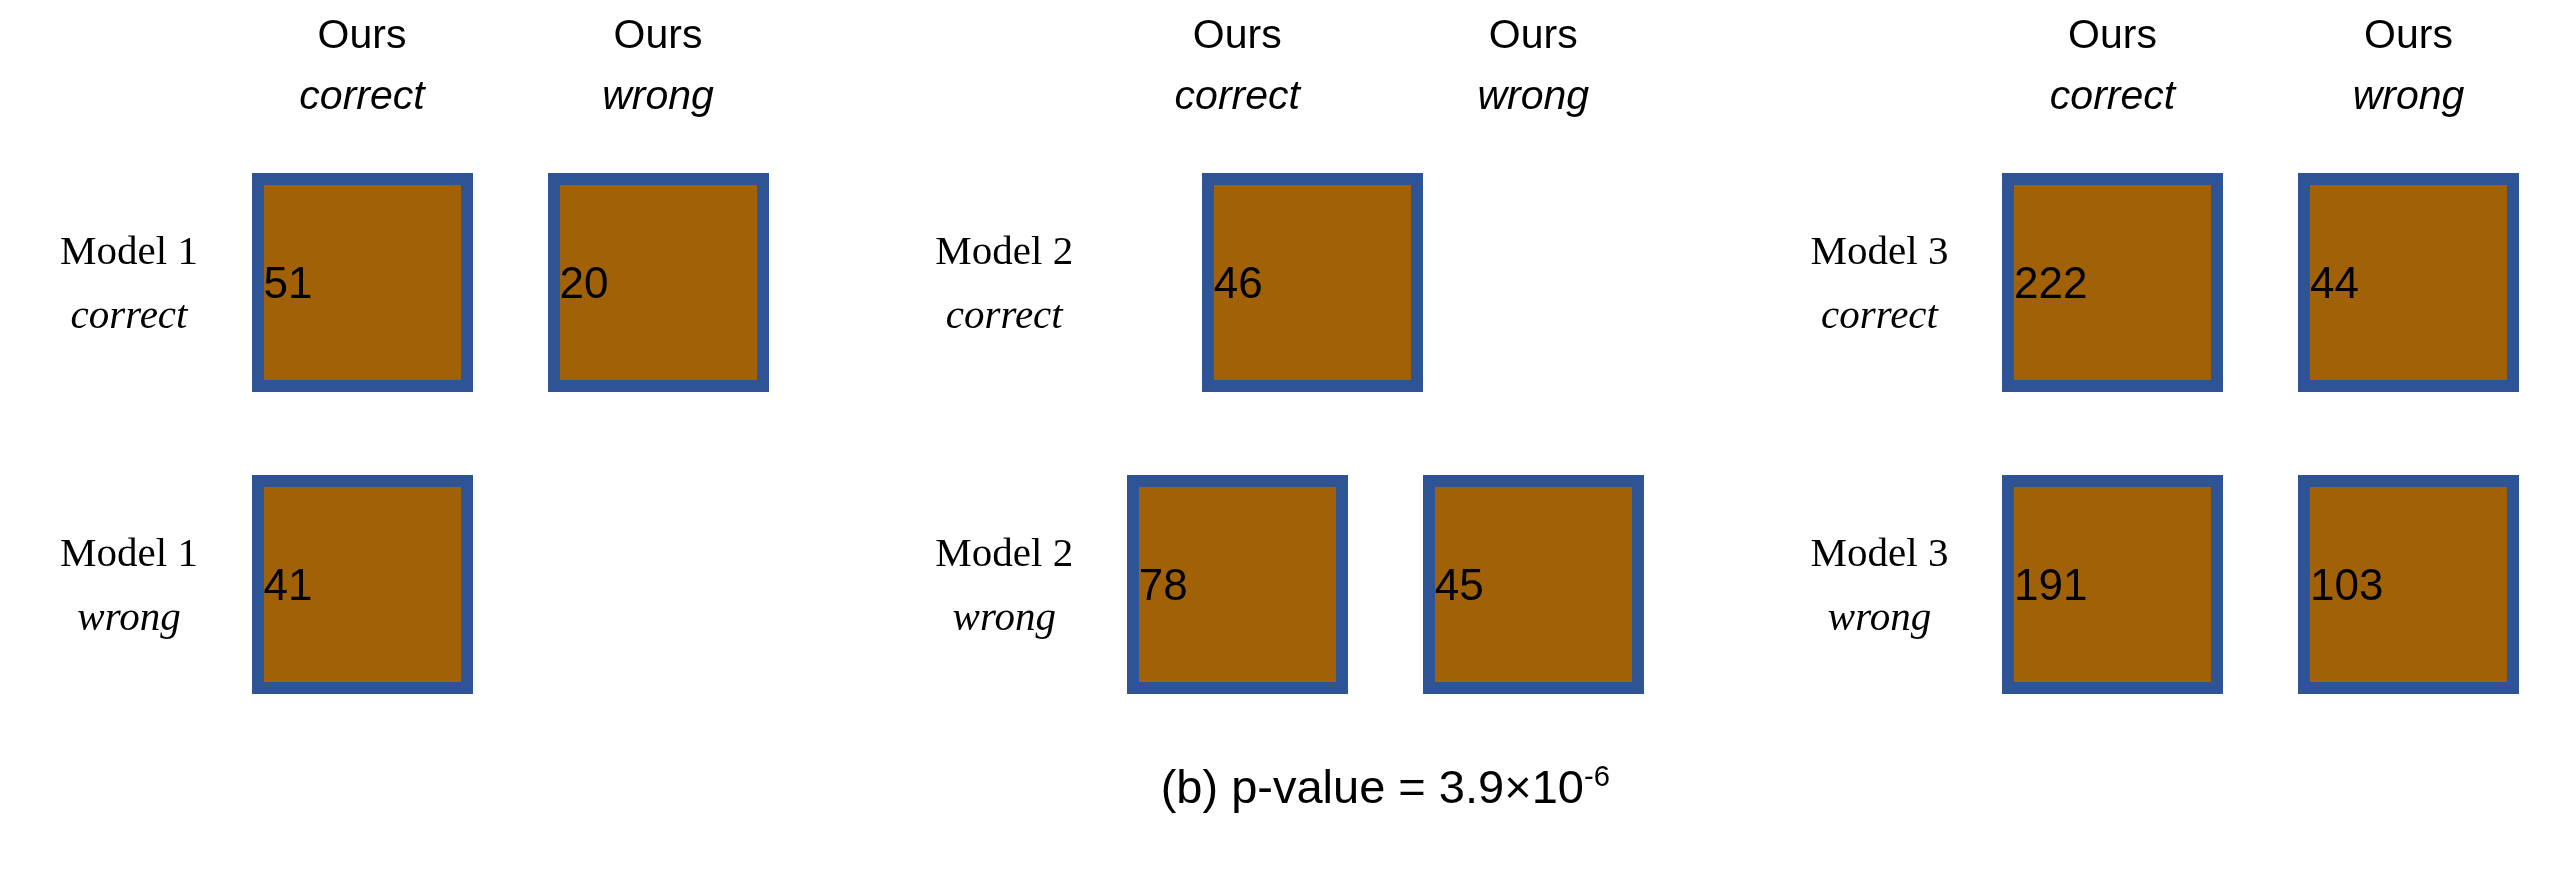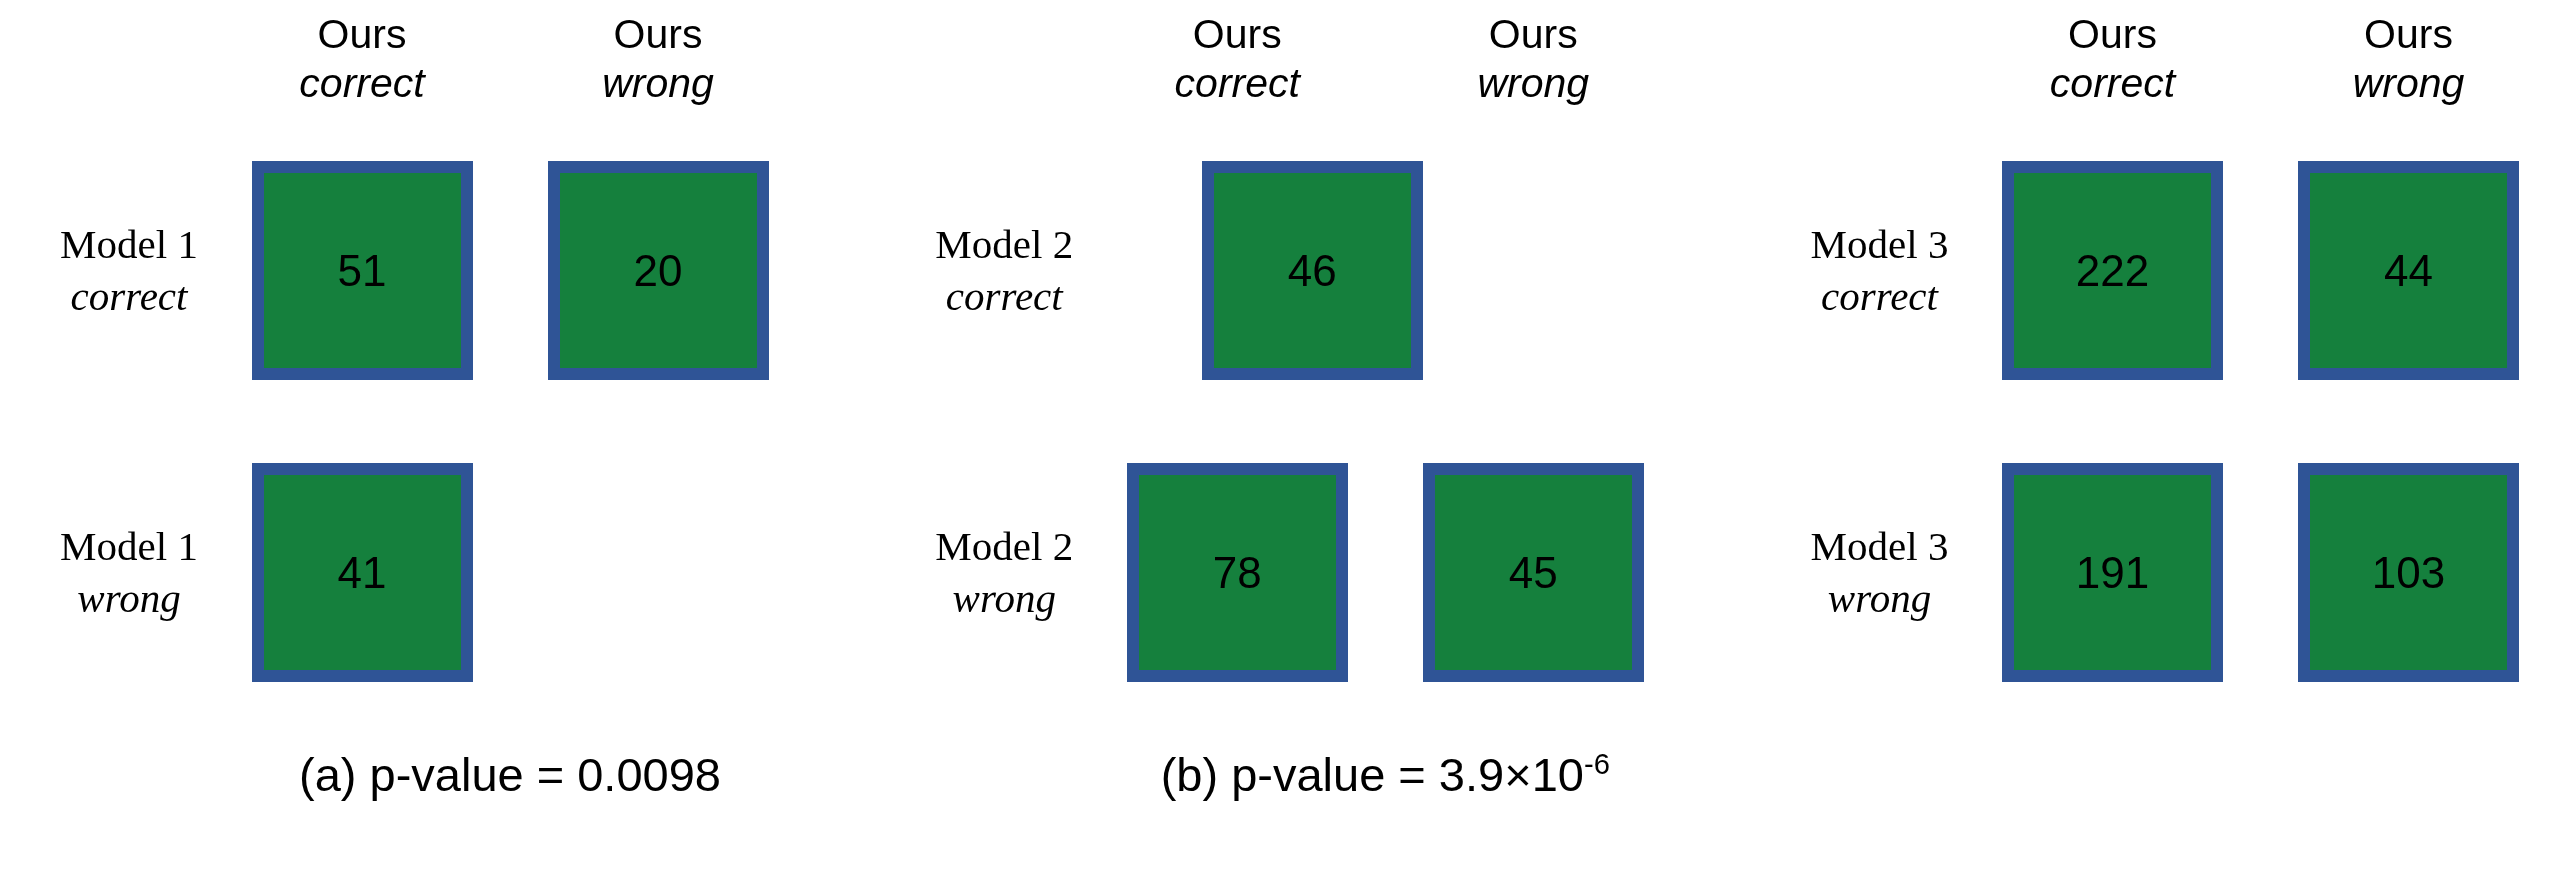--- a/index.html
+++ b/index.html
@@ -23,38 +23,38 @@
 
   .headers { display: flex; margin-top: 9.8px; }
   .label-col { width: 245px; flex: 0 0 245px; }
   .col-gap { width: 75px; flex: 0 0 75px; }
   .colhead {
     width: 221px; flex: 0 0 221px;
     text-align: center;
     font-size: 41px;
     line-height: 1.2;
   }
-  .italic { font-style: italic; }
+  .italic { font-style: italic; margin-top: 12px; }
 
   .mrow { display: flex; align-items: center; }
   .mrow.first { margin-top: 53px; }
   .mrow.second { margin-top: 83px; }
 
   .rowlabel {
     width: 245px; flex: 0 0 245px;
     text-align: center;
     font-size: 41px;
     line-height: 1.25;
     font-family: Liberation Serif, serif;
   }
   .box {
     width: 221px; height: 219px; flex: 0 0 221px;
     border: 12.3px solid var(--accent);
-    background: #15803d;
-    display: flex; align-items: center; justify-content: center;
+    background: #a16207;
+    display: flex; align-items: center; 
   }
   .num { font-size: 44px; }
 
   .caption {
     margin-top: 65px;
     margin-left: 245px;
     width: 517px;
     text-align: center;
     font-size: 47px;
     white-space: nowrap;
@@ -98,23 +98,20 @@
       <div class="rowlabel">
         <div>Model 1</div>
         <div class="italic">wrong</div>
       </div>
       <div class="box">
         <span class="num">41</span>
       </div>
       <div class="col-gap"></div>
     </div>
 
-    <div class="caption">
-      <span>(a) p-value = 0.0098</span><sup></sup>
-    </div>
   </section>
 
   <section class="panel">
     <div class="headers">
       <div class="label-col"></div>
       <div class="colhead">
         <div>Ours</div>
         <div class="italic">correct</div>
       </div>
       <div class="col-gap"></div>

